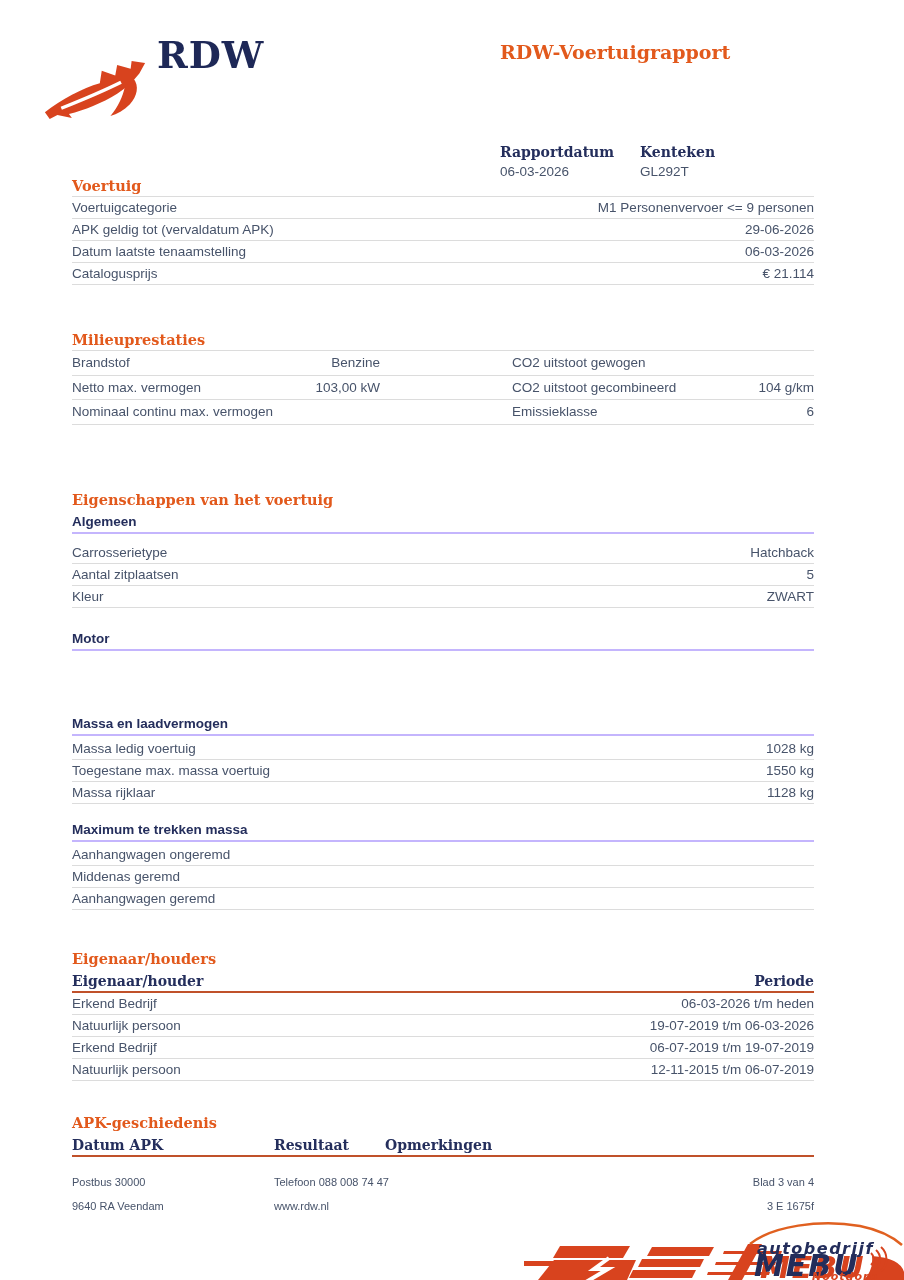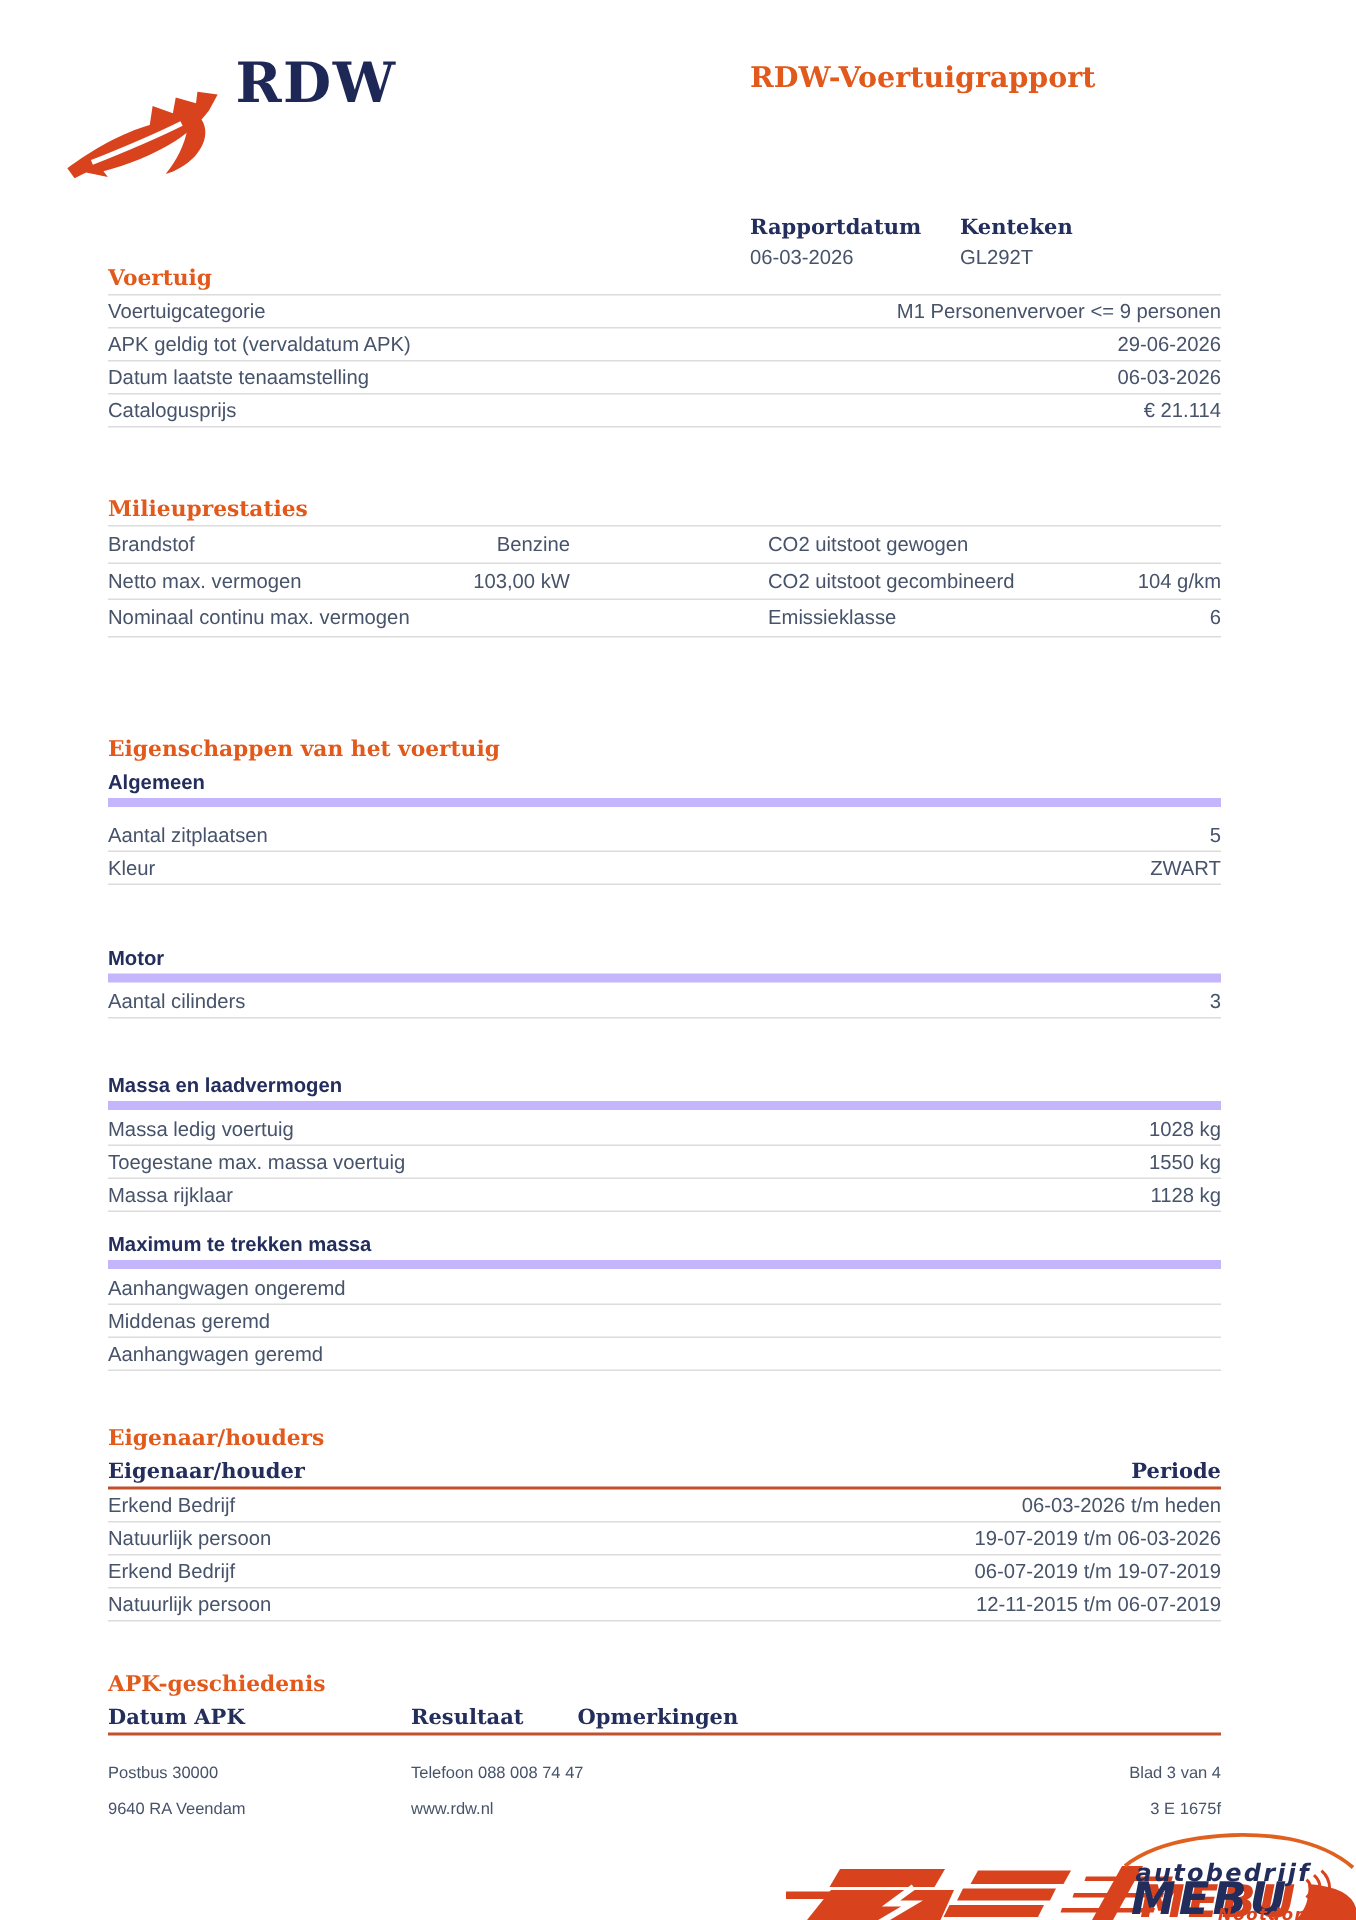--- a/index.html
+++ b/index.html
@@ -12,21 +12,21 @@
              font-weight:bold;font-size:19px;color:#E2591C;}
   .meta{position:absolute;left:500px;top:96px;display:flex;}
   .meta-col{width:140px;margin-top:48px;}
   .meta-label{font-family:"DejaVu Serif","Liberation Serif",serif;font-weight:bold;font-size:14px;color:#242E5C;}
   .meta-value{font-size:13.5px;color:#47536A;margin-top:4px;}
   
   .sec{position:absolute;left:72px;width:742px;}
   .h-orange{font-family:"DejaVu Serif","Liberation Serif",serif;font-weight:bold;font-size:14.5px;
             color:#E2591C;height:20px;line-height:20px;}
   .sub-head{font-weight:bold;font-size:13.5px;color:#242E5C;line-height:16px;padding-bottom:2px;
-            border-bottom:6px solid #c4b5fd;}
+            border-bottom:2px solid #c4b5fd;}
   .tbl{width:100%;}
   .tbl-top{border-top:1px solid #DCDCDC;}
   .row{display:flex;justify-content:space-between;align-items:center;height:21px;
        border-bottom:1px solid #DCDCDC;font-size:13.5px;color:#47536A;}
   .row-23{height:23.5px;}
   .lbl{white-space:nowrap;}
   .val{white-space:nowrap;text-align:right;}
   
   .m-lab-l{width:238px;}
   .m-val-l{width:70px;text-align:right;}
@@ -129,37 +129,37 @@
   </div>
 
   <div class="sec" style="top:490px">
     <div class="h-orange">Eigenschappen van het voertuig</div>
   </div>
 
   <div class="sec" style="top:514px">
     <div class="sub-head">Algemeen</div>
     <div class="tbl" style="margin-top:8px">
       <div class="row">
+        <span class="lbl">Carrosserietype</span>
+        <span class="val">Hatchback</span>
+      </div>
+      <div class="row">
         <span class="lbl">Aantal zitplaatsen</span>
         <span class="val">5</span>
       </div>
       <div class="row">
         <span class="lbl">Kleur</span>
         <span class="val">ZWART</span>
       </div>
     </div>
   </div>
 
   <div class="sec" style="top:631px">
     <div class="sub-head">Motor</div>
     <div class="tbl" style="margin-top:2px">
-      <div class="row">
-        <span class="lbl">Aantal cilinders</span>
-        <span class="val">3</span>
-      </div>
     </div>
   </div>
 
   <div class="sec" style="top:716px">
     <div class="sub-head">Massa en laadvermogen</div>
     <div class="tbl" style="margin-top:2px">
       <div class="row">
         <span class="lbl">Massa ledig voertuig</span>
         <span class="val">1028 kg</span>
       </div>

